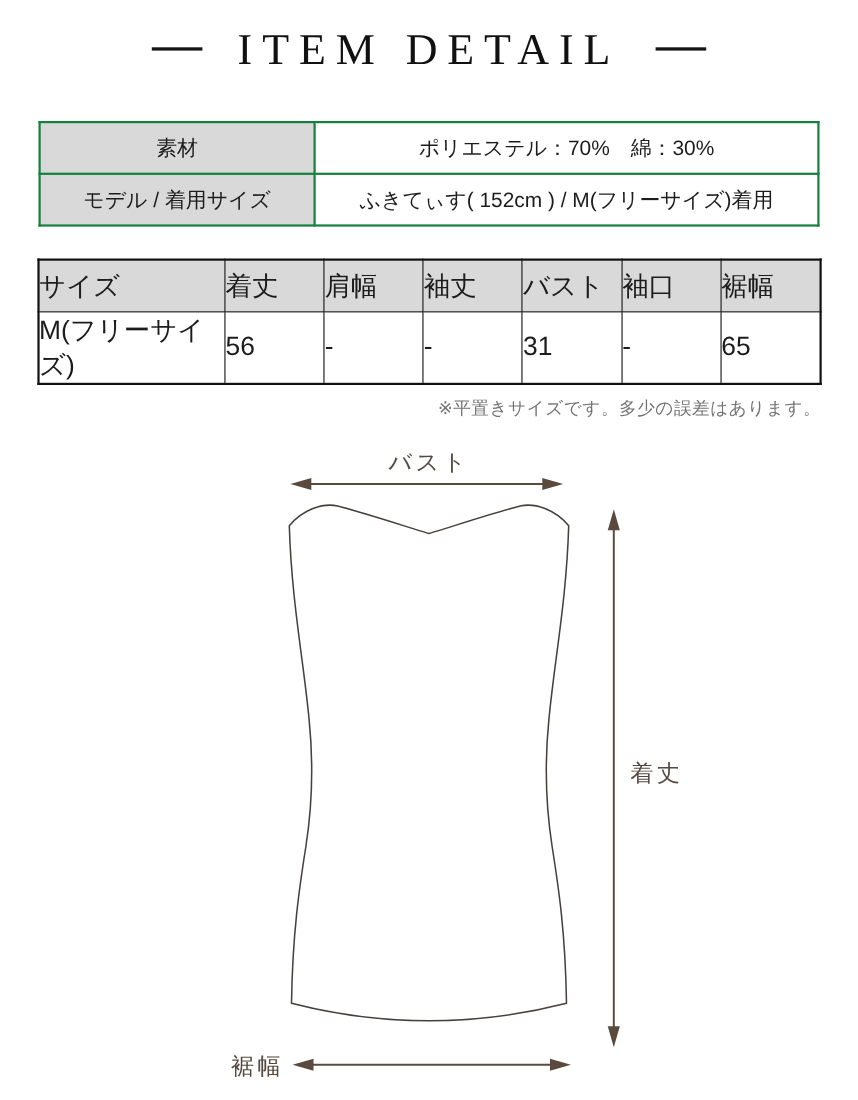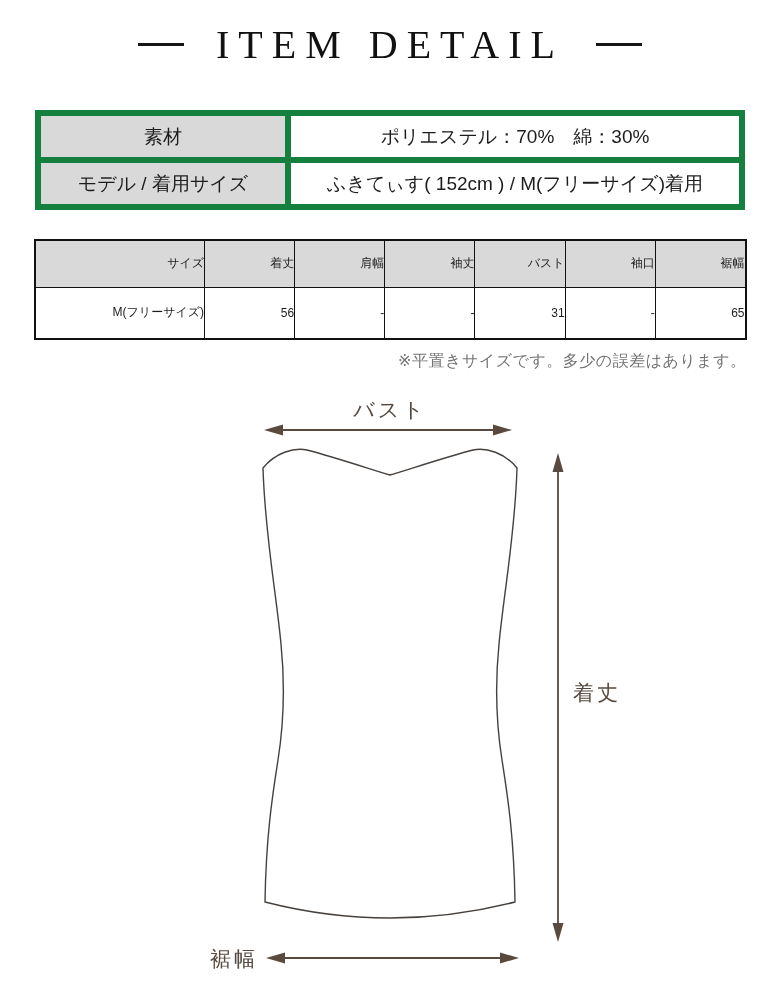--- a/index.html
+++ b/index.html
@@ -8,25 +8,25 @@
 
   
   .header { display: flex; justify-content: center; align-items: center; gap: 32px; margin-top: 20px; height: 48px; }
   .title-rule { width: 46px; height: 3px; background: #161616; }
   .page-title { font-family: "Liberation Serif", "DejaVu Serif", serif; font-size: 40px; letter-spacing: 9px; color: #111; white-space: nowrap; font-weight: 400; }
 
   
   table { border-collapse: collapse; }
   .info-table { width: 710px; margin: 42px auto 0; table-layout: fixed; border: 2px solid #111; }
   .info-table th { width: 250px; background: #d9d9d9; font-weight: 400; }
-  .info-table th, .info-table td { border: 6px solid #15803d; height: 47px; text-align: center; vertical-align: middle; font-size: 19px; color: #1c1c1c; }
+  .info-table th, .info-table td { border: 2px solid #15803d; height: 47px; text-align: center; vertical-align: middle; font-size: 19px; color: #1c1c1c; }
 
   .size-table { width: 713px; margin: 29px auto 0; table-layout: fixed; border: 2px solid #111; }
   .size-table th { background: #d9d9d9; font-weight: 400; height: 47px; }
-  .size-table th, .size-table td { border: 1px solid #111; text-align: right; vertical-align: middle; font-size: 12px; color: #1c1c1c; padding-left: 39px; }
+  .size-table th, .size-table td { border: 1px solid #111; text-align: left; vertical-align: middle; font-size: 24px; color: #1c1c1c; }
   .size-table td { height: 52px; }
   .size-table .col-size { width: 170px; }
 
   .size-note { width: 713px; margin: 11px auto 0; text-align: right; font-size: 16px; color: #737373; letter-spacing: 0.5px; }
 
   
   .diagram { margin-top: 14px; }
   .diagram svg { display: block; }
   .diagram text { font-size: 21px; fill: #564a40; letter-spacing: 3px; }
 </style>

